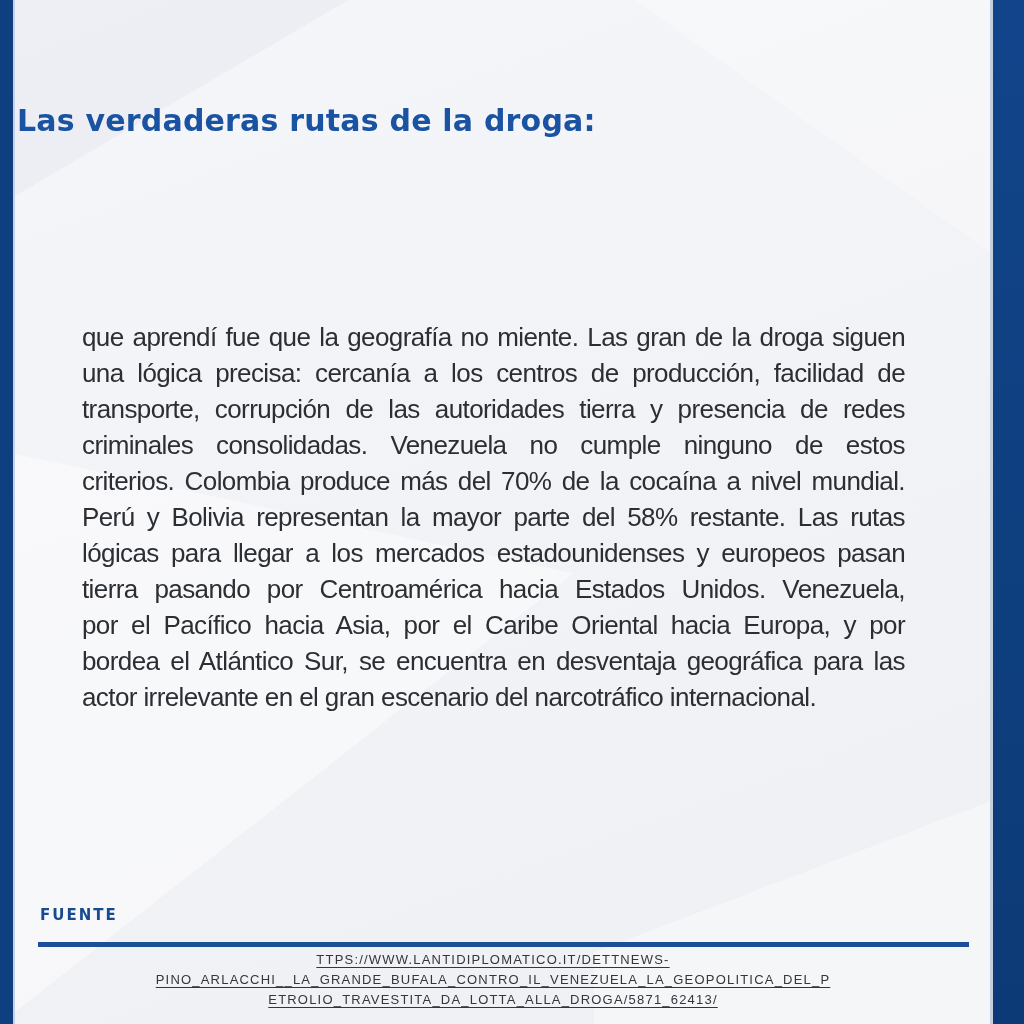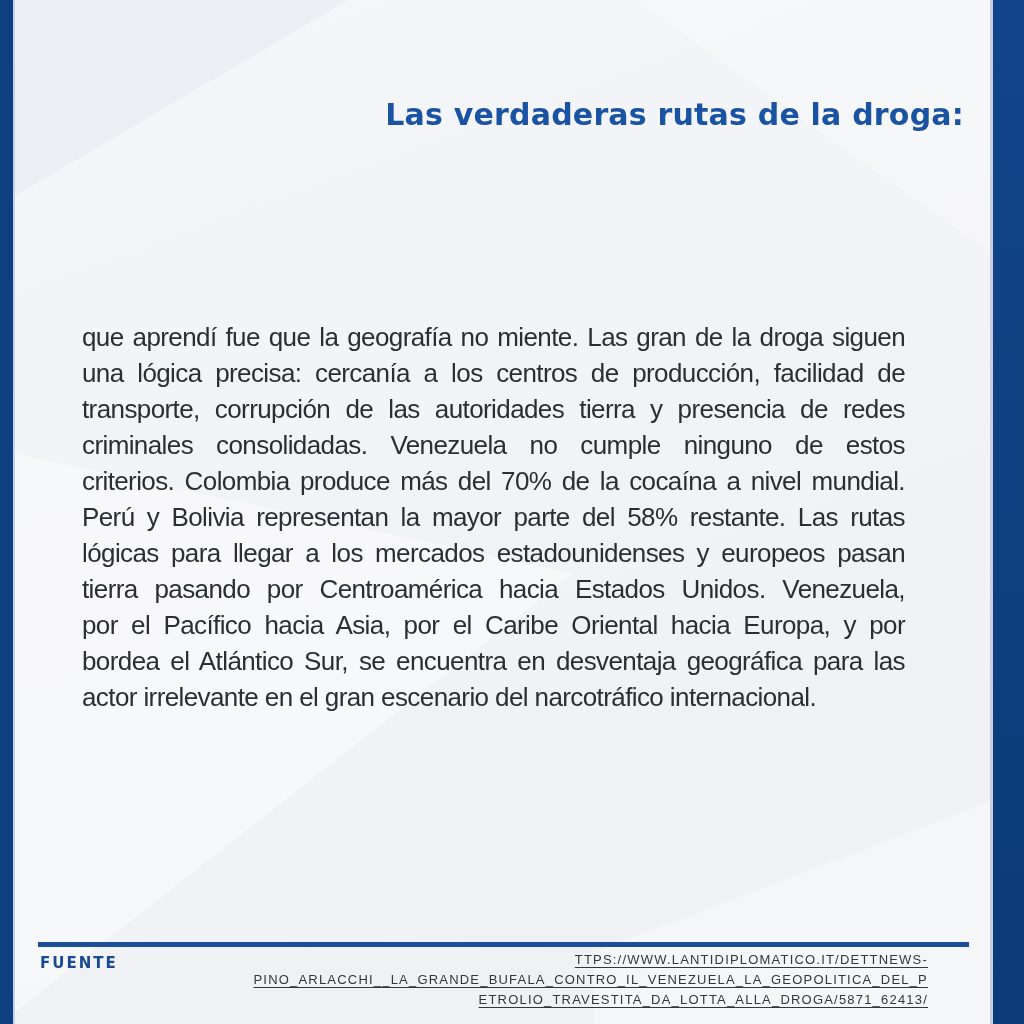--- a/index.html
+++ b/index.html
@@ -27,22 +27,22 @@
     background: #0e3f7f; border-right: 2px solid #c4d3e8;
   }
   .bar-right {
     position: absolute; right: 0; top: 0; width: 34px; height: 1024px;
     background: linear-gradient(180deg, #11448a 0%, #0e3f7f 55%, #0c3a76 100%);
     border-left: 3px solid #c4cfe0;
   }
 
   
   .title-block {
-    position: absolute; left: 17px; right: 60px; top: 97px;
-    text-align: right;
+    position: absolute; left: 17px; right: 60px; top: 103px;
+    text-align: left;
     font-family: "DejaVu Sans", sans-serif;
     font-weight: bold;
   }
   .title-line1 {
     color: #1b53a3; font-size: 30px; line-height: 35px; letter-spacing: 0.2px;
   }
   .title-line2 {
     color: #131313; font-size: 29px; line-height: 33px; letter-spacing: 0.2px;
   }
 
@@ -55,27 +55,27 @@
   }
   .body-line { text-align: justify; text-align-last: justify; white-space: normal; }
   .body-line.last { text-align-last: left; }
 
   
   .footer-rule {
     position: absolute; left: 38px; top: 942px; width: 931px; height: 5px;
     background: #1d4f96;
   }
   .fuente-label {
-    position: absolute; left: 40px; top: 954px;
+    position: absolute; left: 40px; top: 906px;
     color: #174a8f; font-family: "DejaVu Sans", sans-serif;
     font-weight: bold; font-size: 15px; letter-spacing: 2px;
   }
   .source-link {
-    position: absolute; left: 50px; right: 96px; top: 950px;
-    text-align: right;
+    position: absolute; left: 50px; right: 88px; top: 950px;
+    text-align: center;
     color: #35353d;
     font-size: 13px; line-height: 20px; letter-spacing: 1.2px;
     text-decoration: none;
     cursor: pointer;
   }
   .source-link .url-line { text-decoration: underline; text-underline-offset: 3px; }
 </style>
 </head>
 <body>
 

